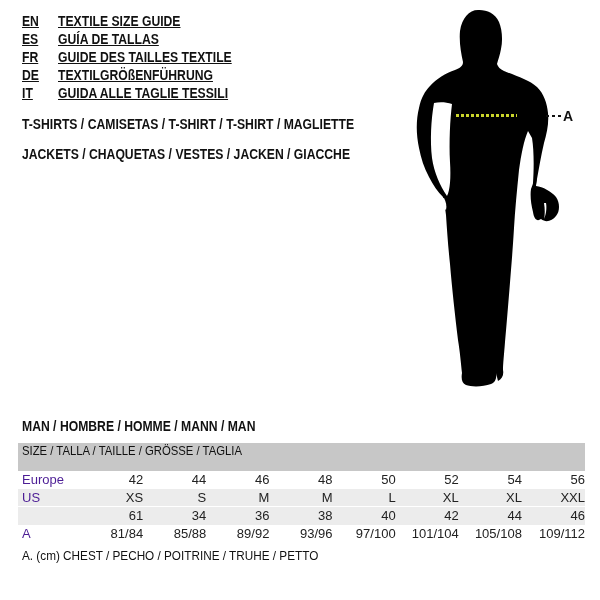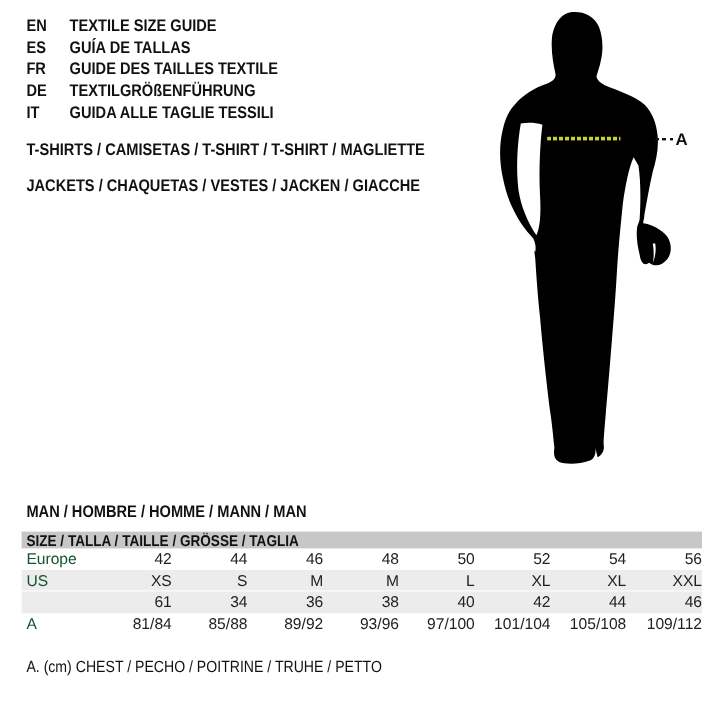--- a/index.html
+++ b/index.html
@@ -2,21 +2,21 @@
 <html><head>
 <meta charset="utf-8">
 <style>
   html,body{margin:0;padding:0;background:#fff;}
   #page{position:relative;width:600px;height:600px;background:#fff;overflow:hidden;
         font-family:"Liberation Sans",sans-serif;color:#111;}
 
   .cond{display:inline-block;transform:scaleX(0.87);transform-origin:0 50%;white-space:nowrap;}
 
   
-  #langs{position:absolute;left:22px;top:12px;}
+  #langs{position:absolute;left:22px;top:12px;text-decoration:underline;}
   .lang-row{display:flex;height:18px;line-height:18px;font-size:14px;font-weight:700;}
   .lang-code{width:36px;flex:0 0 36px;}
 
   
   #cats{position:absolute;left:22px;top:103px;}
   .cat-line{height:18px;line-height:18px;font-size:14px;font-weight:700;margin-top:12px;}
 
   
   #figure-svg{position:absolute;left:395px;top:5px;}
   #chest-line{position:absolute;left:456px;top:114px;width:61px;height:3px;
@@ -24,26 +24,26 @@
   #pointer-dashes{position:absolute;left:546px;top:115px;width:16px;height:2px;
               background:repeating-linear-gradient(90deg,#111 0 3px,transparent 3px 6px);}
   #measure-a{position:absolute;left:563px;top:107px;font-size:14px;font-weight:600;line-height:18px;}
 
   
   #section-title{position:absolute;left:22px;top:417px;height:18px;line-height:18px;
                  font-size:14px;font-weight:700;}
 
   
   #size-table{position:absolute;left:18px;top:443px;width:567px;font-size:13px;}
-  .t-header{height:14px;line-height:16px;background:#c7c7c7;padding-left:4px;
-            font-size:13px;font-weight:700;box-sizing:border-box;}
+  .t-header{height:28px;line-height:16px;background:#c7c7c7;padding-left:4px;
+            font-size:13px;font-weight:400;box-sizing:border-box;}
   .t-row{display:flex;height:18px;line-height:18px;box-sizing:border-box;}
   .t-row.alt{background:#ececec;}
   .t-row.sep{border-bottom:1px solid #ffffff;}
-  .t-label{flex:0 0 58px;padding-left:4px;color:#14532d;}
+  .t-label{flex:0 0 58px;padding-left:4px;color:#4c1d95;}
   .t-cell{flex:1 1 0;text-align:right;color:#222;}
 
   
   #footnote{position:absolute;left:22px;top:547px;height:18px;line-height:18px;
             font-size:13.5px;font-weight:400;}
 </style>
 </head>
 <body>
 
 <div id="page">

